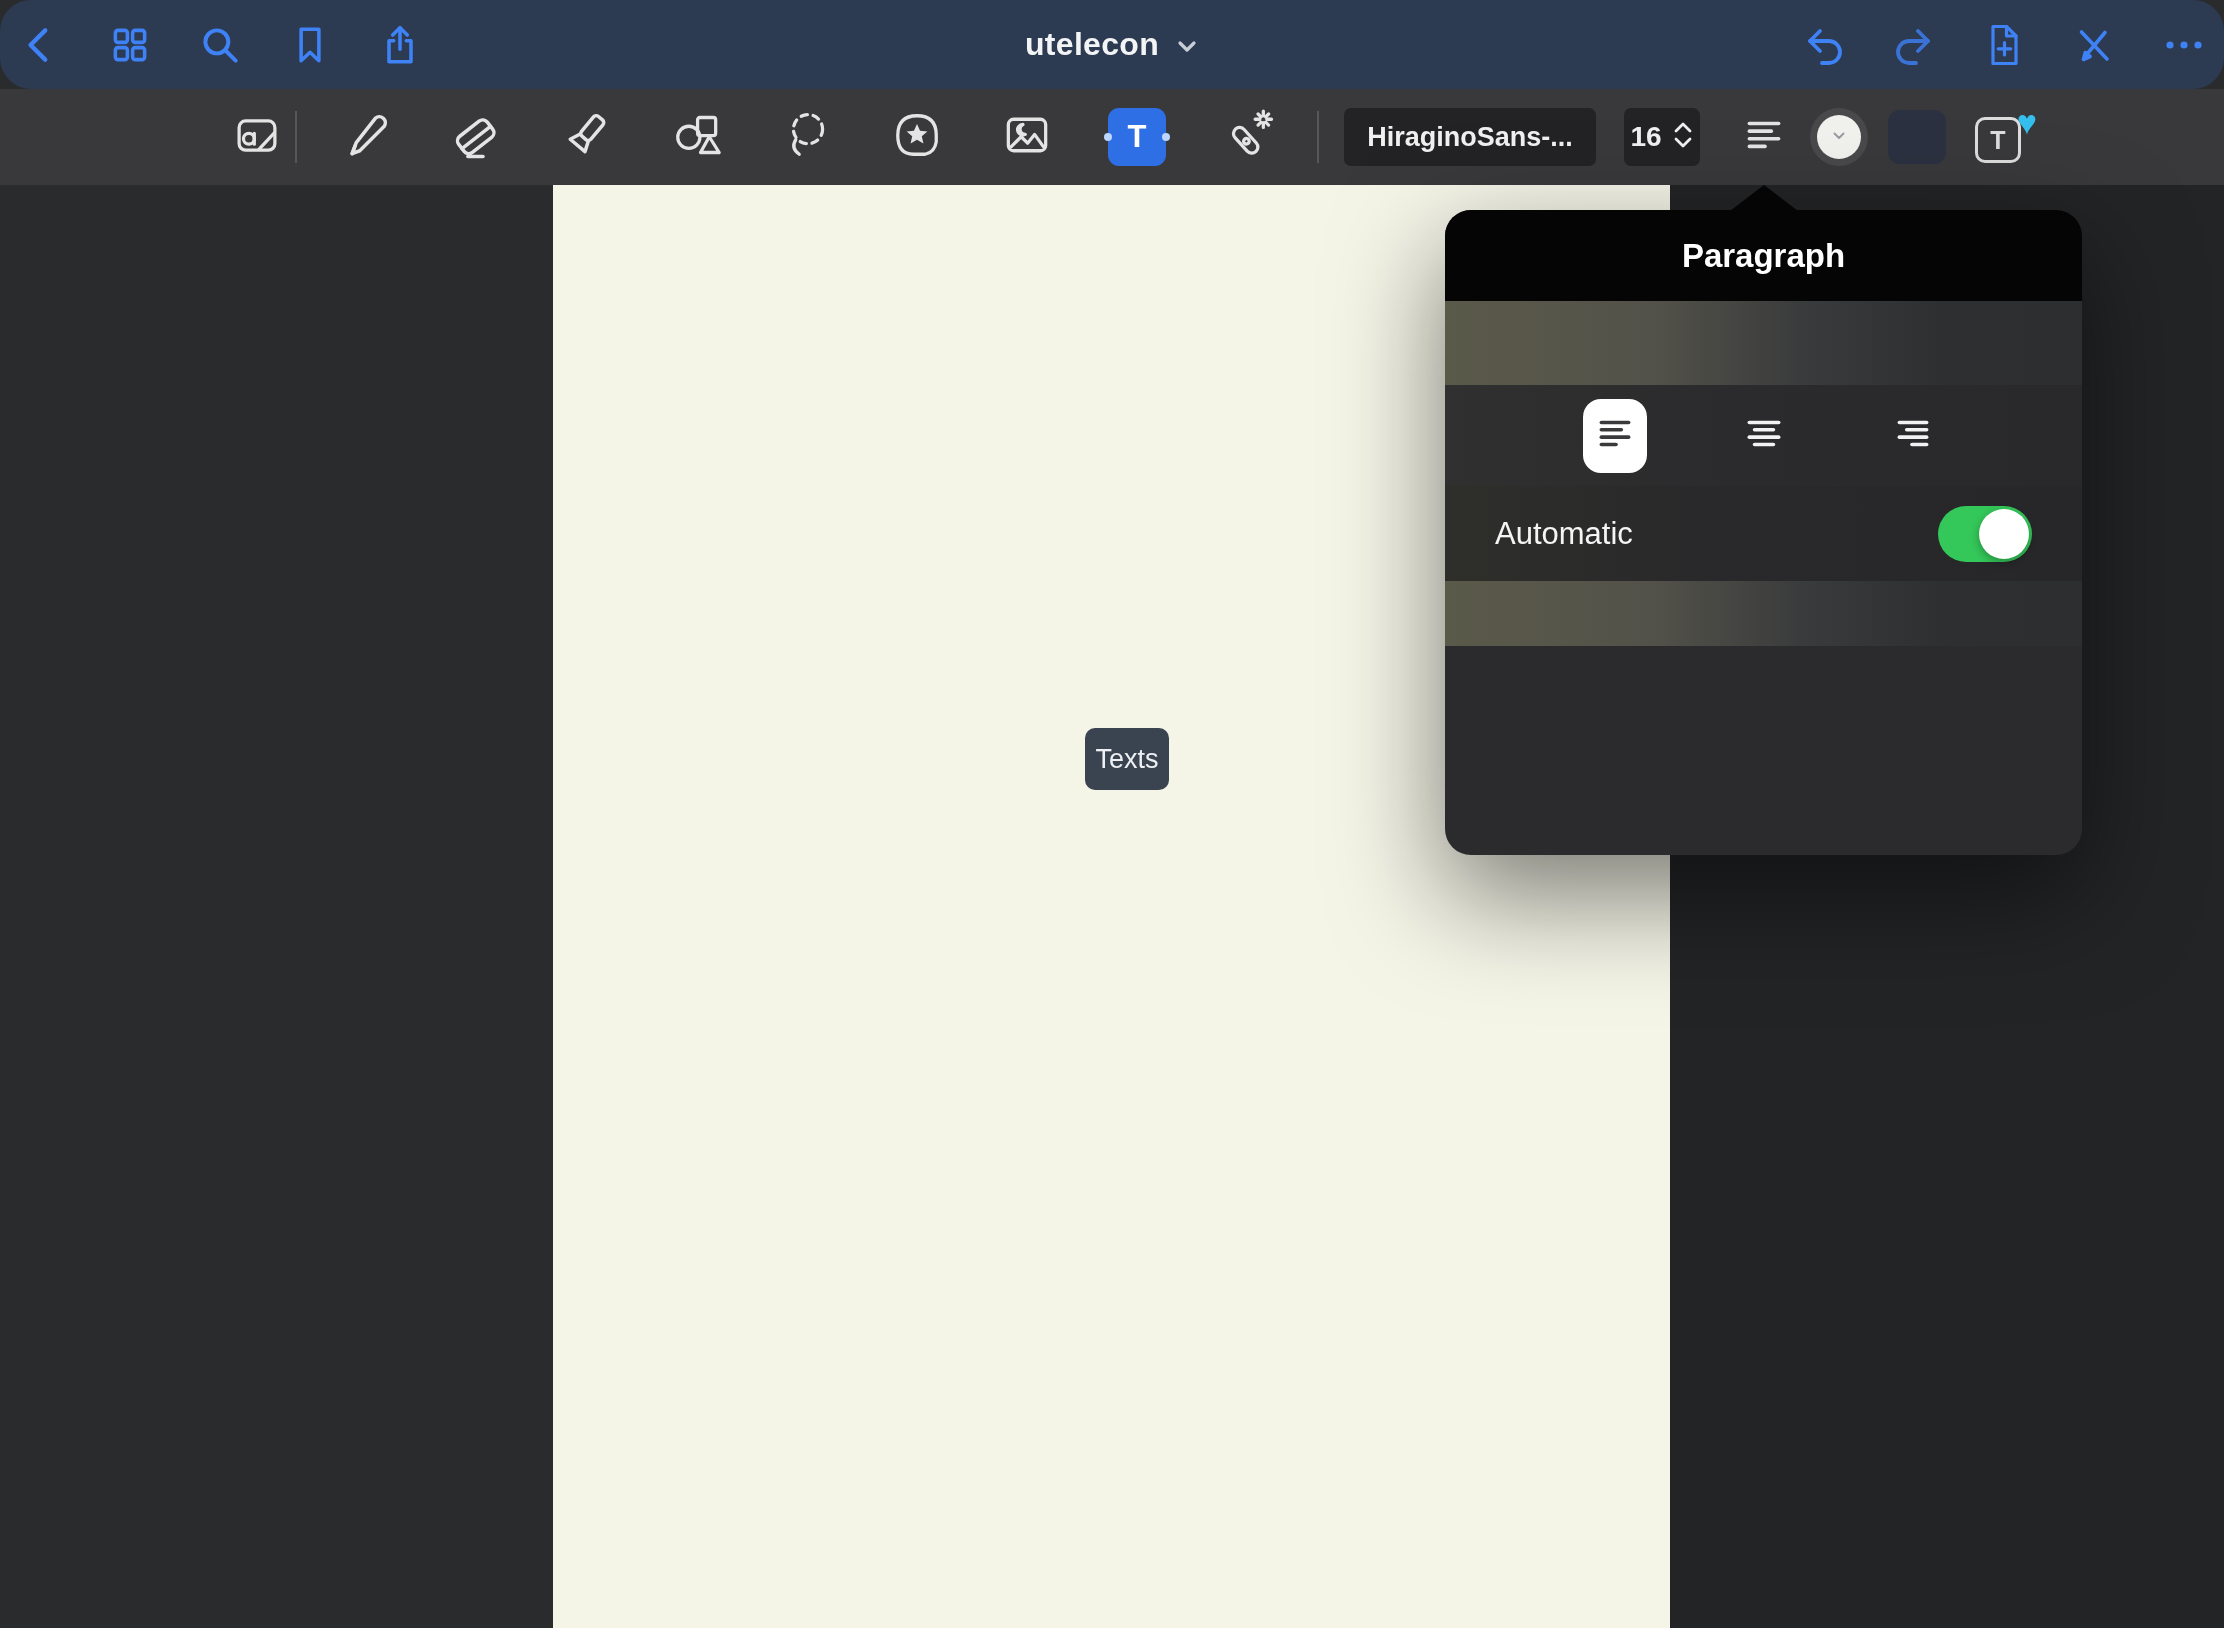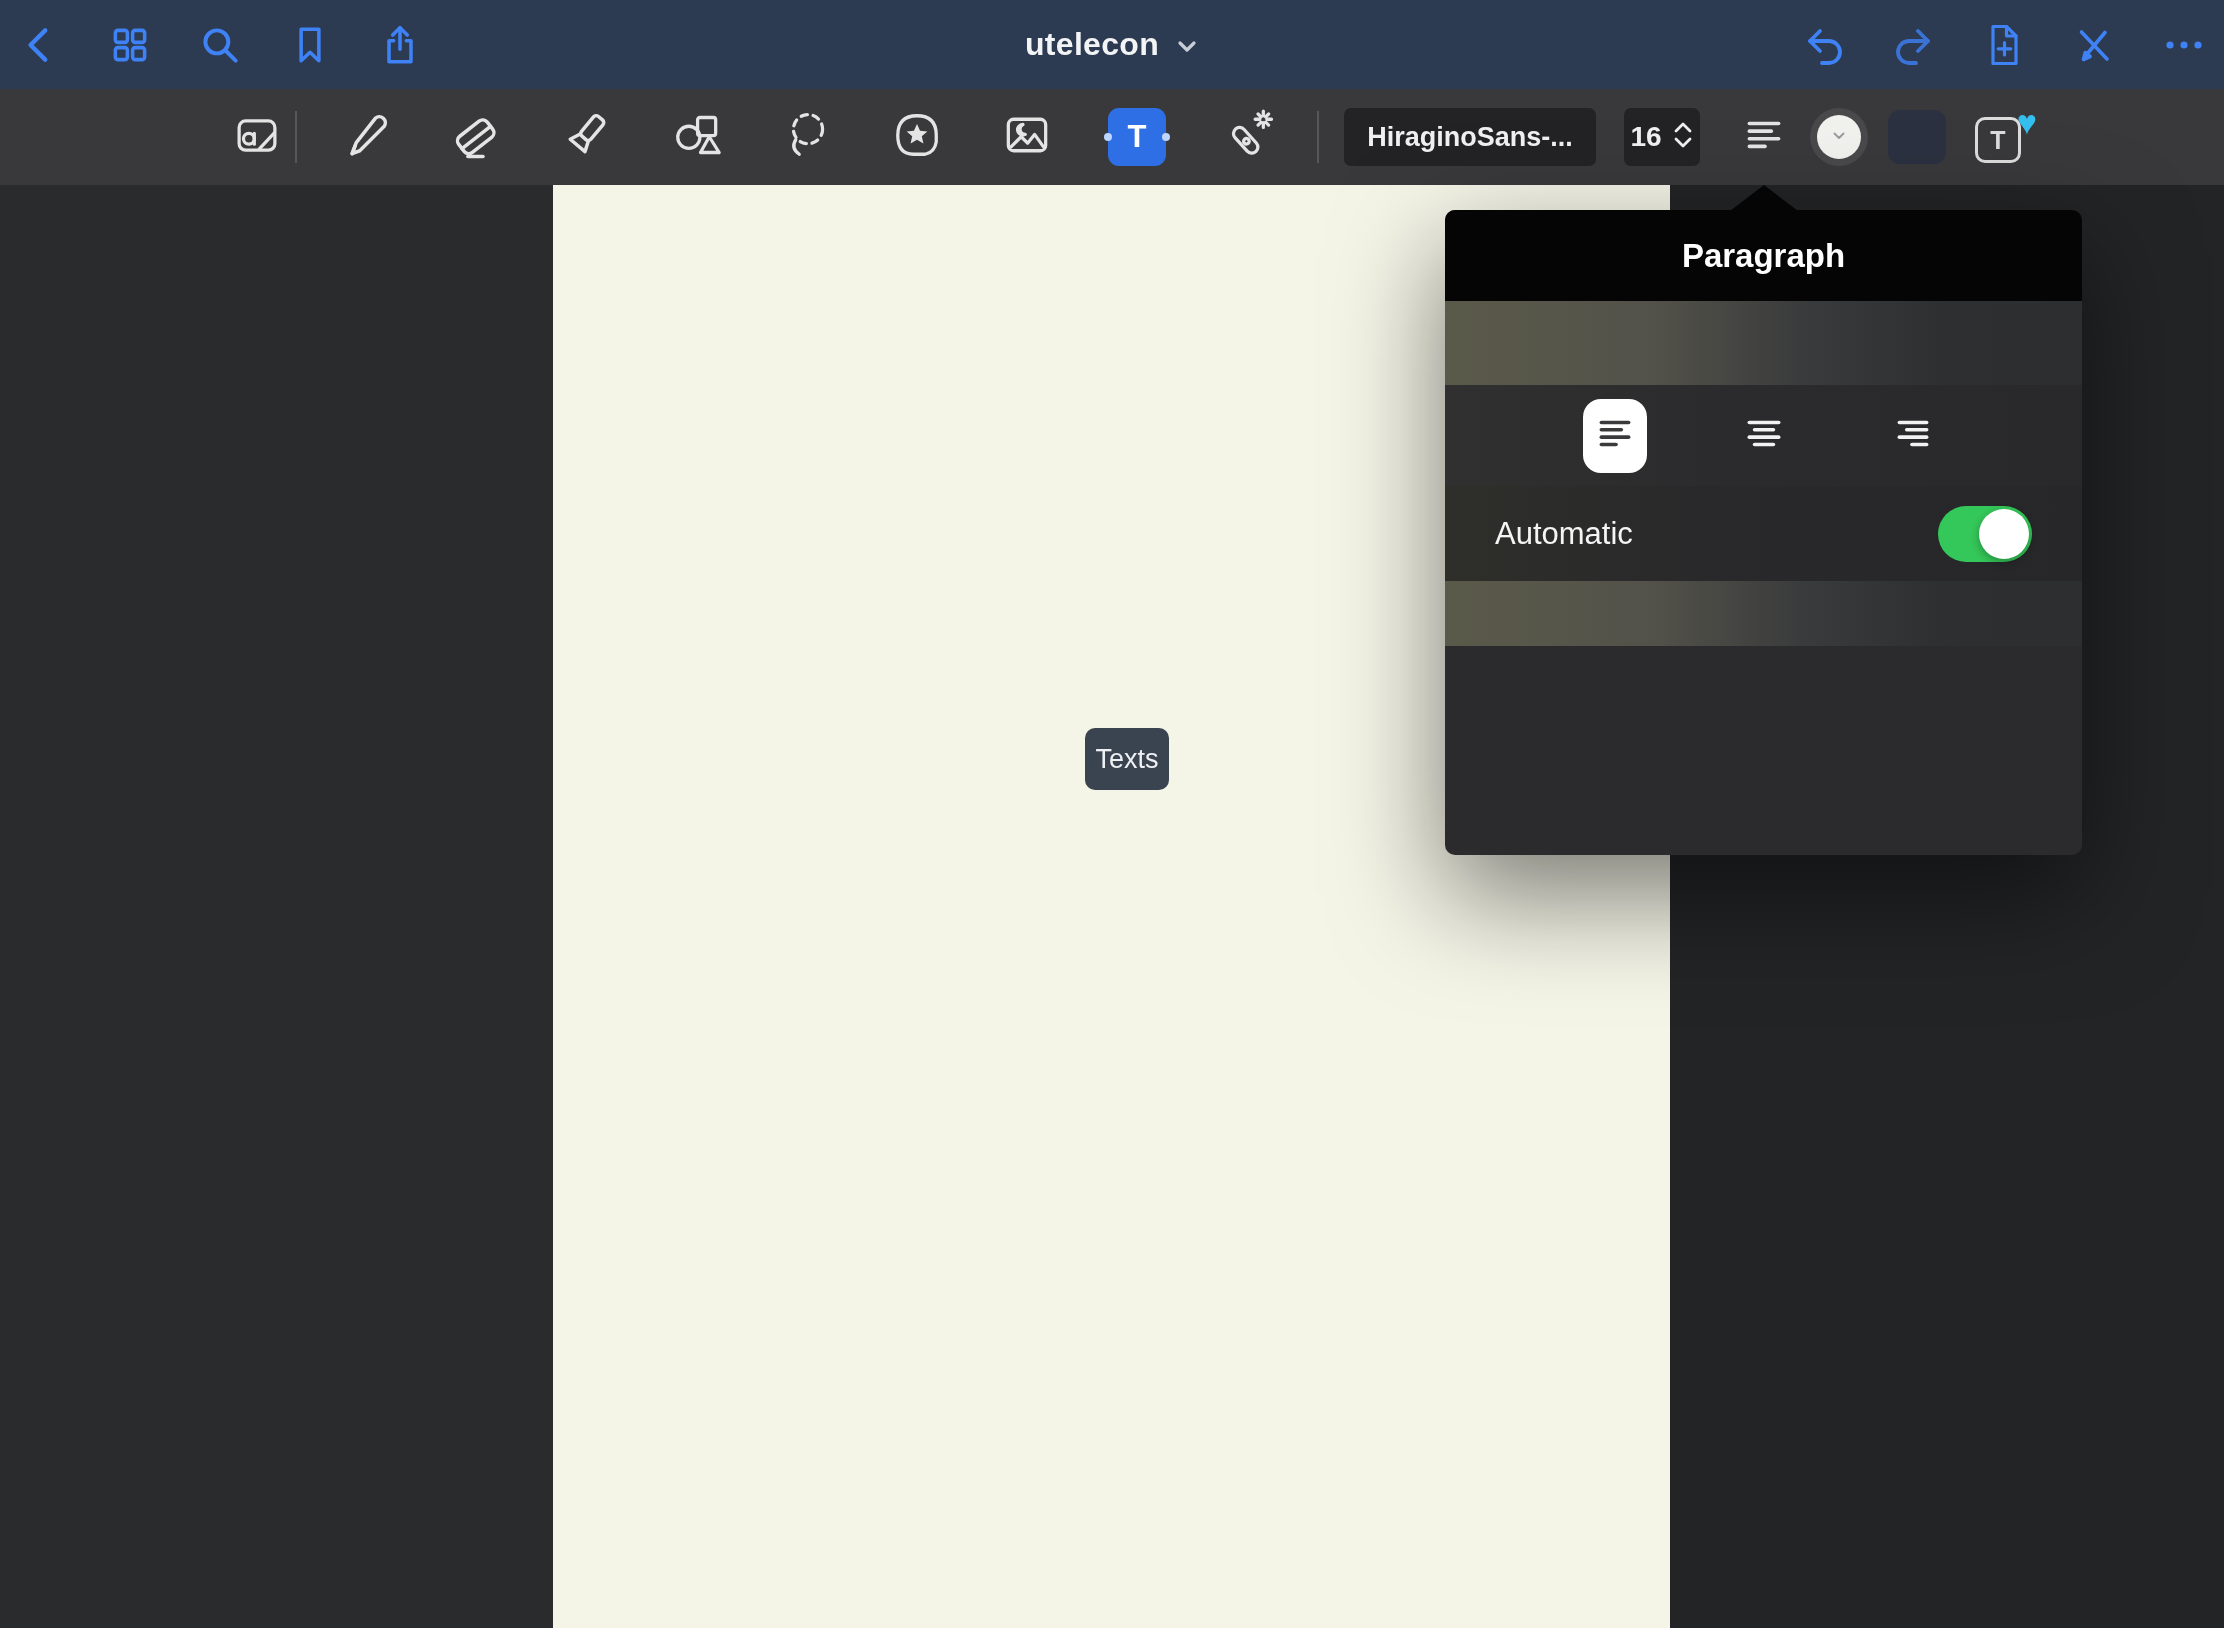--- a/index.html
+++ b/index.html
@@ -2,21 +2,21 @@
 <html><head>
 <meta charset="utf-8">
 <style>
   * { margin:0; padding:0; box-sizing:border-box; }
   html,body { width:2224px; height:1628px; overflow:hidden; background:#2a2b2d;
               font-family:"Liberation Sans", sans-serif; }
   .screen { position:relative; width:2224px; height:1628px; }
 
   
   .navbar { position:absolute; left:0; top:0; width:2224px; height:89px;
-            background:#2c3a52; display:flex; align-items:center; }
+            background:#2c3a52; display:flex; align-items:center;border-radius:31px; }
   .nav-group { position:absolute; top:0; height:89px; display:flex; align-items:center; }
   .nav-left  { left:14px;  gap:38px; }
   .nav-right { right:14px; gap:38px; }
   .nav-btn { width:52px; height:52px; display:flex; align-items:center; justify-content:center;
              color:#3e82f6; }
   .nav-btn svg { display:block; }
   .nav-title-wrap { position:absolute; left:0; top:0; width:2224px; height:89px;
                     display:flex; align-items:center; justify-content:center; gap:16px;
                     pointer-events:none; }
   .nav-title { color:#f3f4f6; font-size:32px; font-weight:700; letter-spacing:.3px; }
@@ -62,21 +62,21 @@
 
   .texts-box { position:absolute; left:1085px; top:543px; width:84px; height:62px;
                background:#3a4350; border-radius:10px; display:flex; align-items:center;
                justify-content:center; color:#eef0f3; font-size:27px; }
 
   
   .popover-arrow { position:absolute; left:1730px; top:0; width:0; height:0;
                    border-left:34px solid transparent; border-right:34px solid transparent;
                    border-bottom:26px solid #060606; }
   .popover { position:absolute; left:1445px; top:25px; width:637px; height:645px;
-             border-radius:10px; overflow:hidden; background:#2b2b2d;
+             border-radius:26px; overflow:hidden; background:#2b2b2d;
              box-shadow:0 40px 110px rgba(0,0,0,.5); display:flex; flex-direction:column; }
   .pop-header { height:91px; background:#050505; display:flex; align-items:center;
                 justify-content:center; color:#ffffff; font-size:33px; font-weight:700; }
   .pop-strip { background:linear-gradient(90deg,#5a5a4a 0%,#53524a 32%,#3a3b3c 56%,#2e2f31 78%,#2d2e30 100%); }
   .strip-a { height:84px; }
   .strip-b { height:114px; display:flex; flex-direction:column; justify-content:flex-end;
              padding:0 36px 16px; }
   .strip-bottom { height:65px; }
   .section-label { color:#9d9d96; font-size:25px; letter-spacing:1px; }
 

